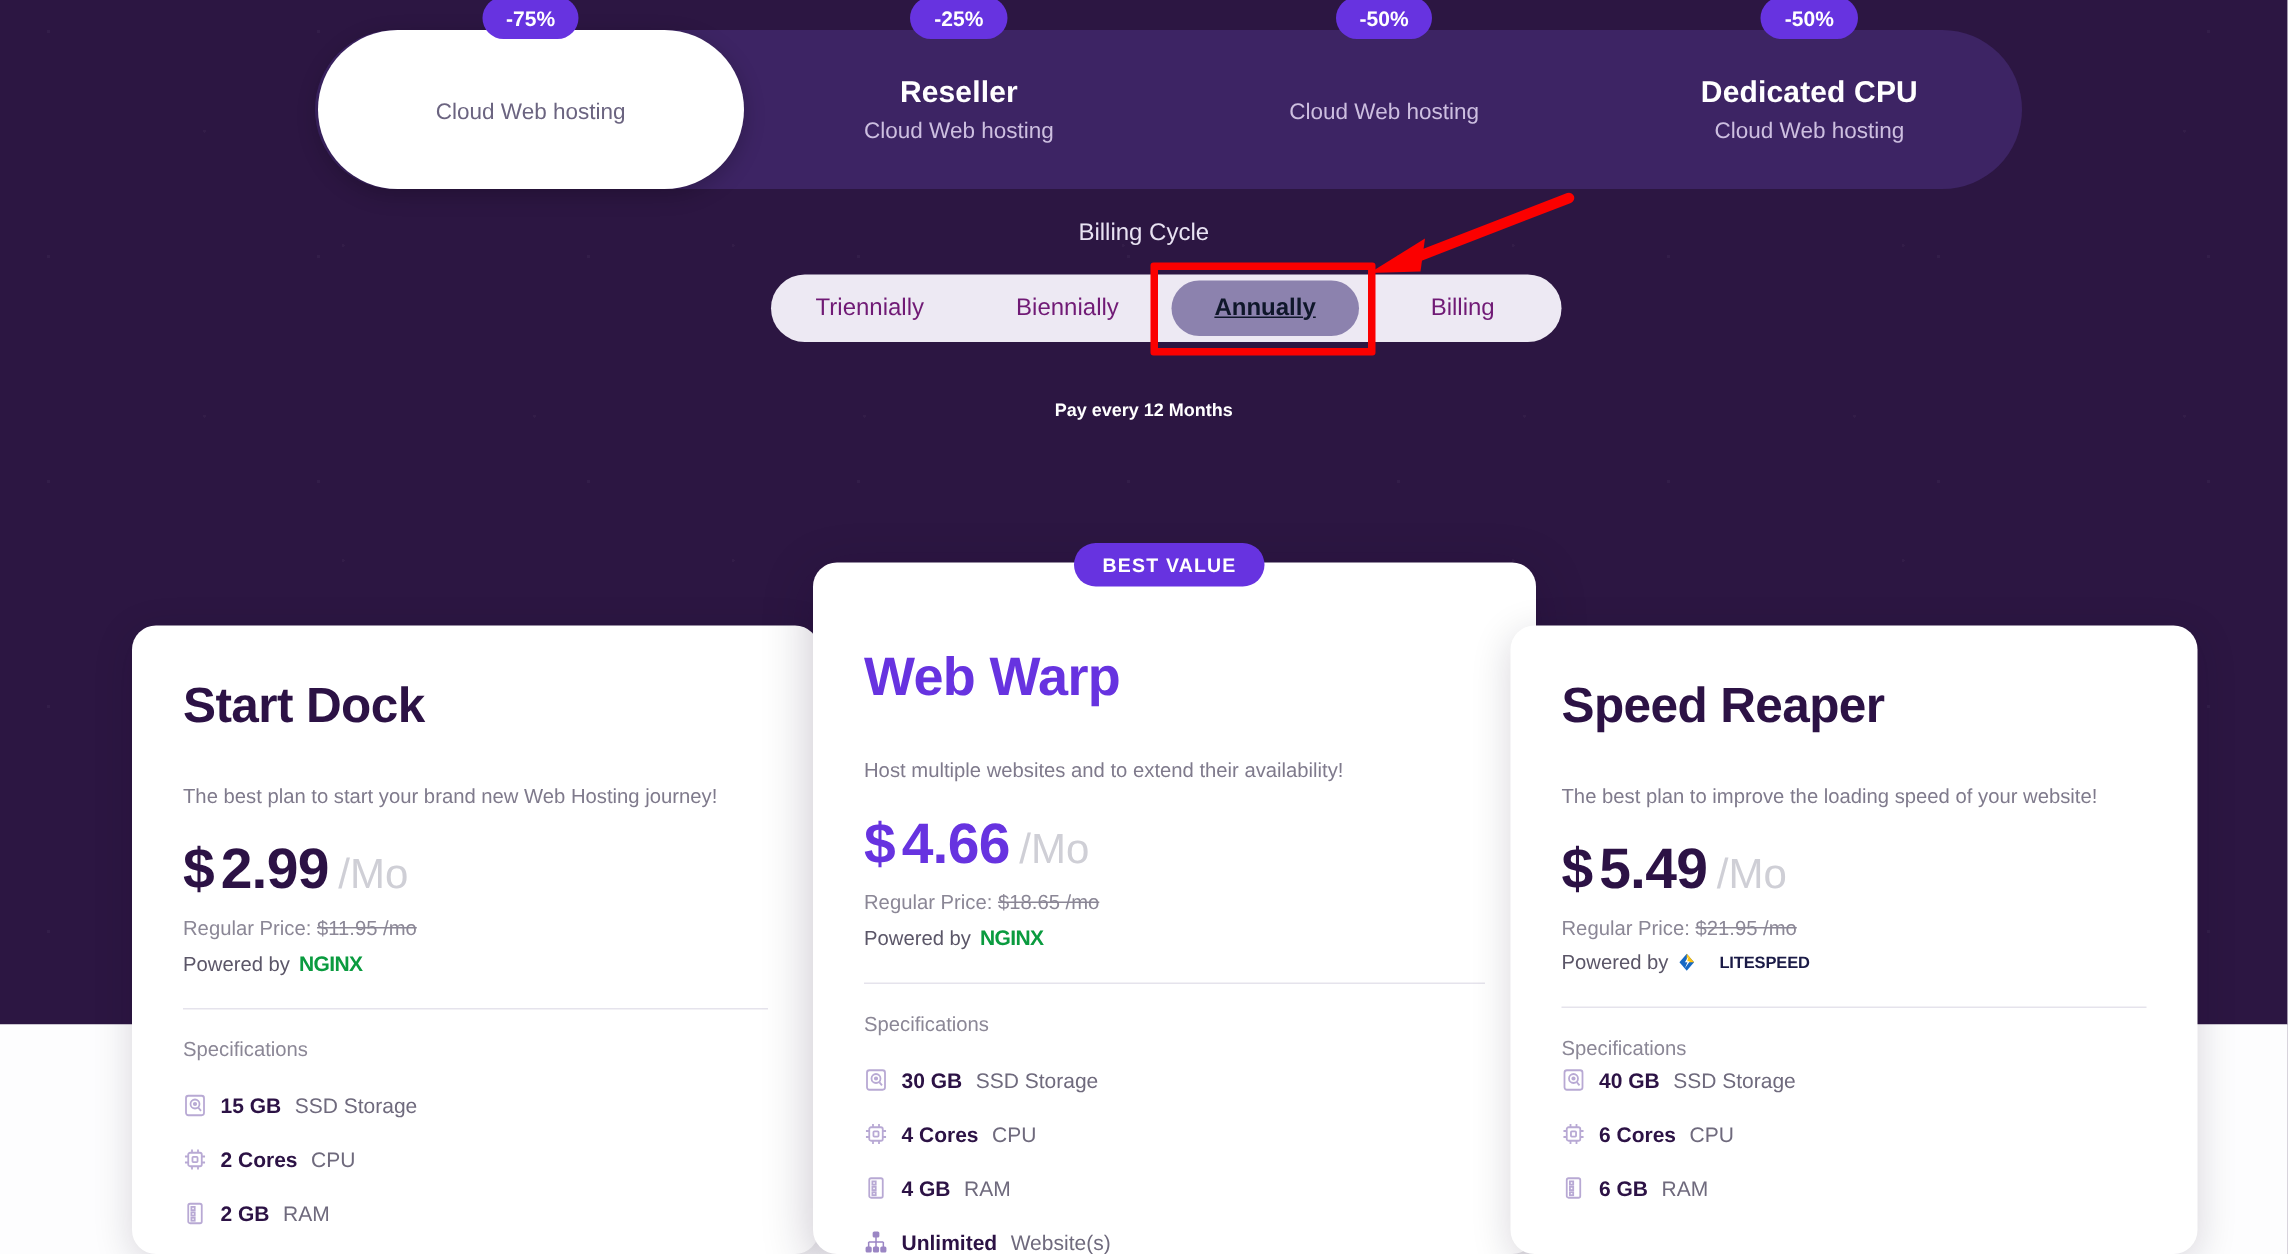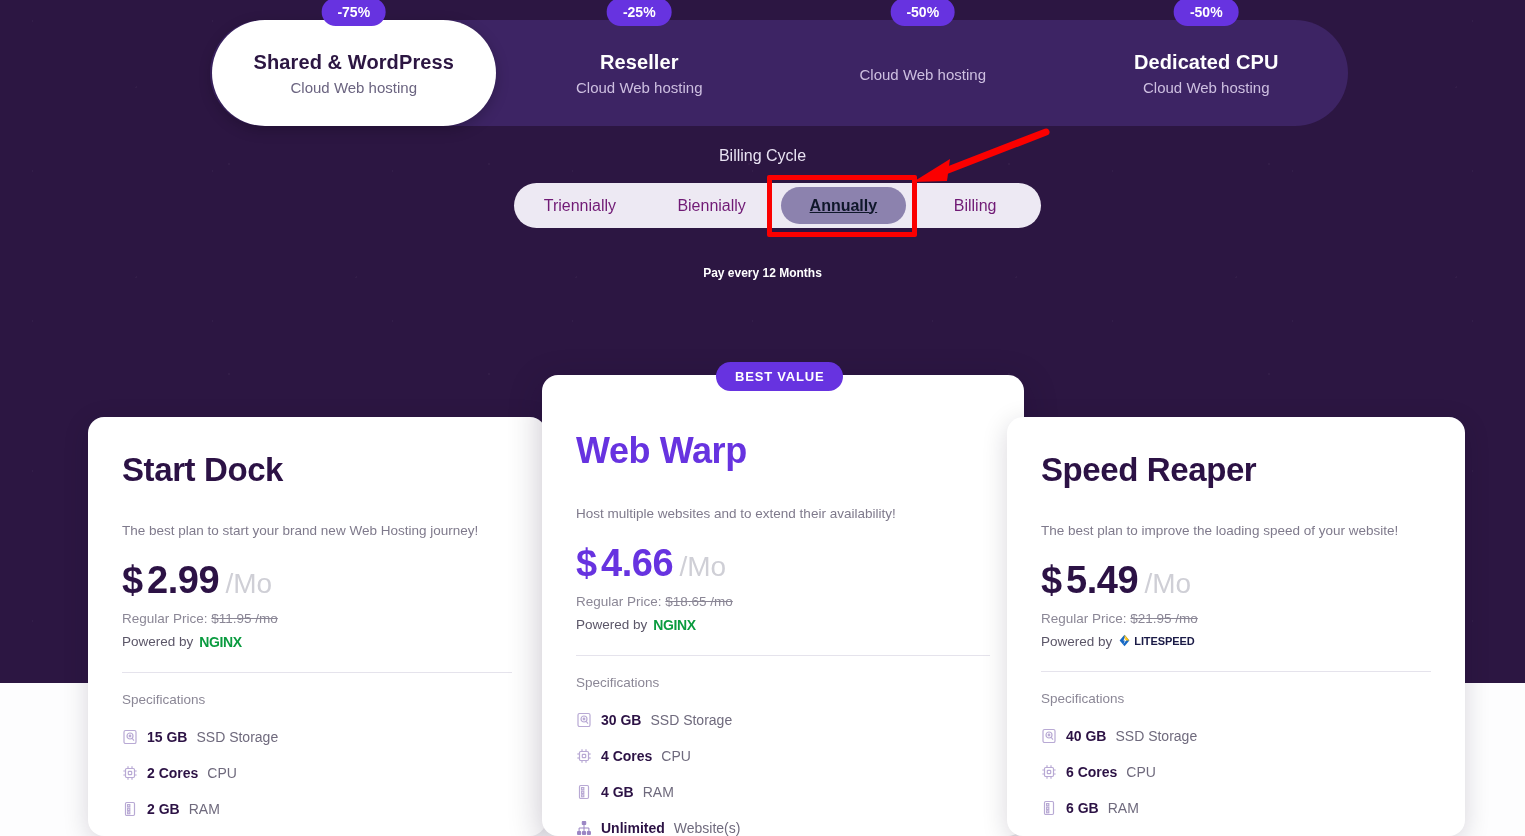--- a/index.html
+++ b/index.html
@@ -185,28 +185,28 @@
   .price-per {
     font-size: 28px; color: #cfcfd6; font-weight: normal;
     margin-left: 2px;
   }
   .regular-price {
     font-size: 13.5px; color: #8b8796;
   }
   .regular-price s { text-decoration: line-through; }
   .powered {
     font-size: 13.5px; color: #5b5668;
-    display: flex; align-items: flex-start; gap: 6px;
+    display: flex; align-items: center; gap: 6px;
   }
   .nginx-logo {
     font-size: 14px; font-weight: bold;
     color: #0a9b3f; letter-spacing: -.4px;
   }
   .litespeed-logo {
-    display: inline-flex; align-items: center; gap: 3px;
+    display: inline-flex; align-items: center; gap: 15px;
   }
   .litespeed-logo .ls-text {
     font-size: 11px; font-weight: bold; color: #1a1a46;
     letter-spacing: -.1px;
   }
   .divider {
     height: 1px; background: #e5e3ec;
     margin: 0;
   }
   .spec-title {
@@ -226,21 +226,20 @@
 
 <div id="page">
 
   <div class="hero"></div>
   <div class="lower-white"></div>
 
   <div class="catnav">
 
     <div class="cat active">
       <span class="disc-badge">-75%</span>
-      <span class="cat-title">Shared &amp; WordPress</span>
       <span class="cat-sub">Cloud Web hosting</span>
     </div>
 
     <div class="cat">
       <span class="disc-badge">-25%</span>
       <span class="cat-title">Reseller</span>
       <span class="cat-sub">Cloud Web hosting</span>
     </div>
 
     <div class="cat">
@@ -428,21 +427,21 @@
           <svg width="13" height="13" viewBox="0 0 16 16">
             <polygon points="2,8 8,1 14,8 8,15" fill="#1668c4"></polygon>
             <polygon points="8,1 14,8 8,8" fill="#ffc20e"></polygon>
             <polygon points="9.5,3 6.5,8 8.6,8 6.5,13 10.5,7.2 8.4,7.2" fill="#ffffff"></polygon>
           </svg>
           <span class="ls-text">LITESPEED</span>
         </span>
       </div>
       <div class="divider" style="margin-top:22px"></div>
       <div class="spec-title" style="margin-top:19px">Specifications</div>
-      <ul class="spec-list" style="margin-top:22px">
+      <ul class="spec-list" style="margin-top:6px">
         <li class="spec-item">
           <svg class="spec-icon" viewBox="0 0 16 16" fill="none" stroke="#b8a9d4" stroke-width="1.2">
             <rect x="2" y="1.5" width="12" height="13" rx="1.6"></rect>
               <circle cx="8" cy="7" r="3"></circle>
               <circle cx="8" cy="7" r=".8" fill="#b8a9d4"></circle>
               <line x1="10.2" y1="9.4" x2="12" y2="11.6"></line>
           </svg>
           <span><b>40 GB</b></span>
           <span>SSD Storage</span>
         </li>

